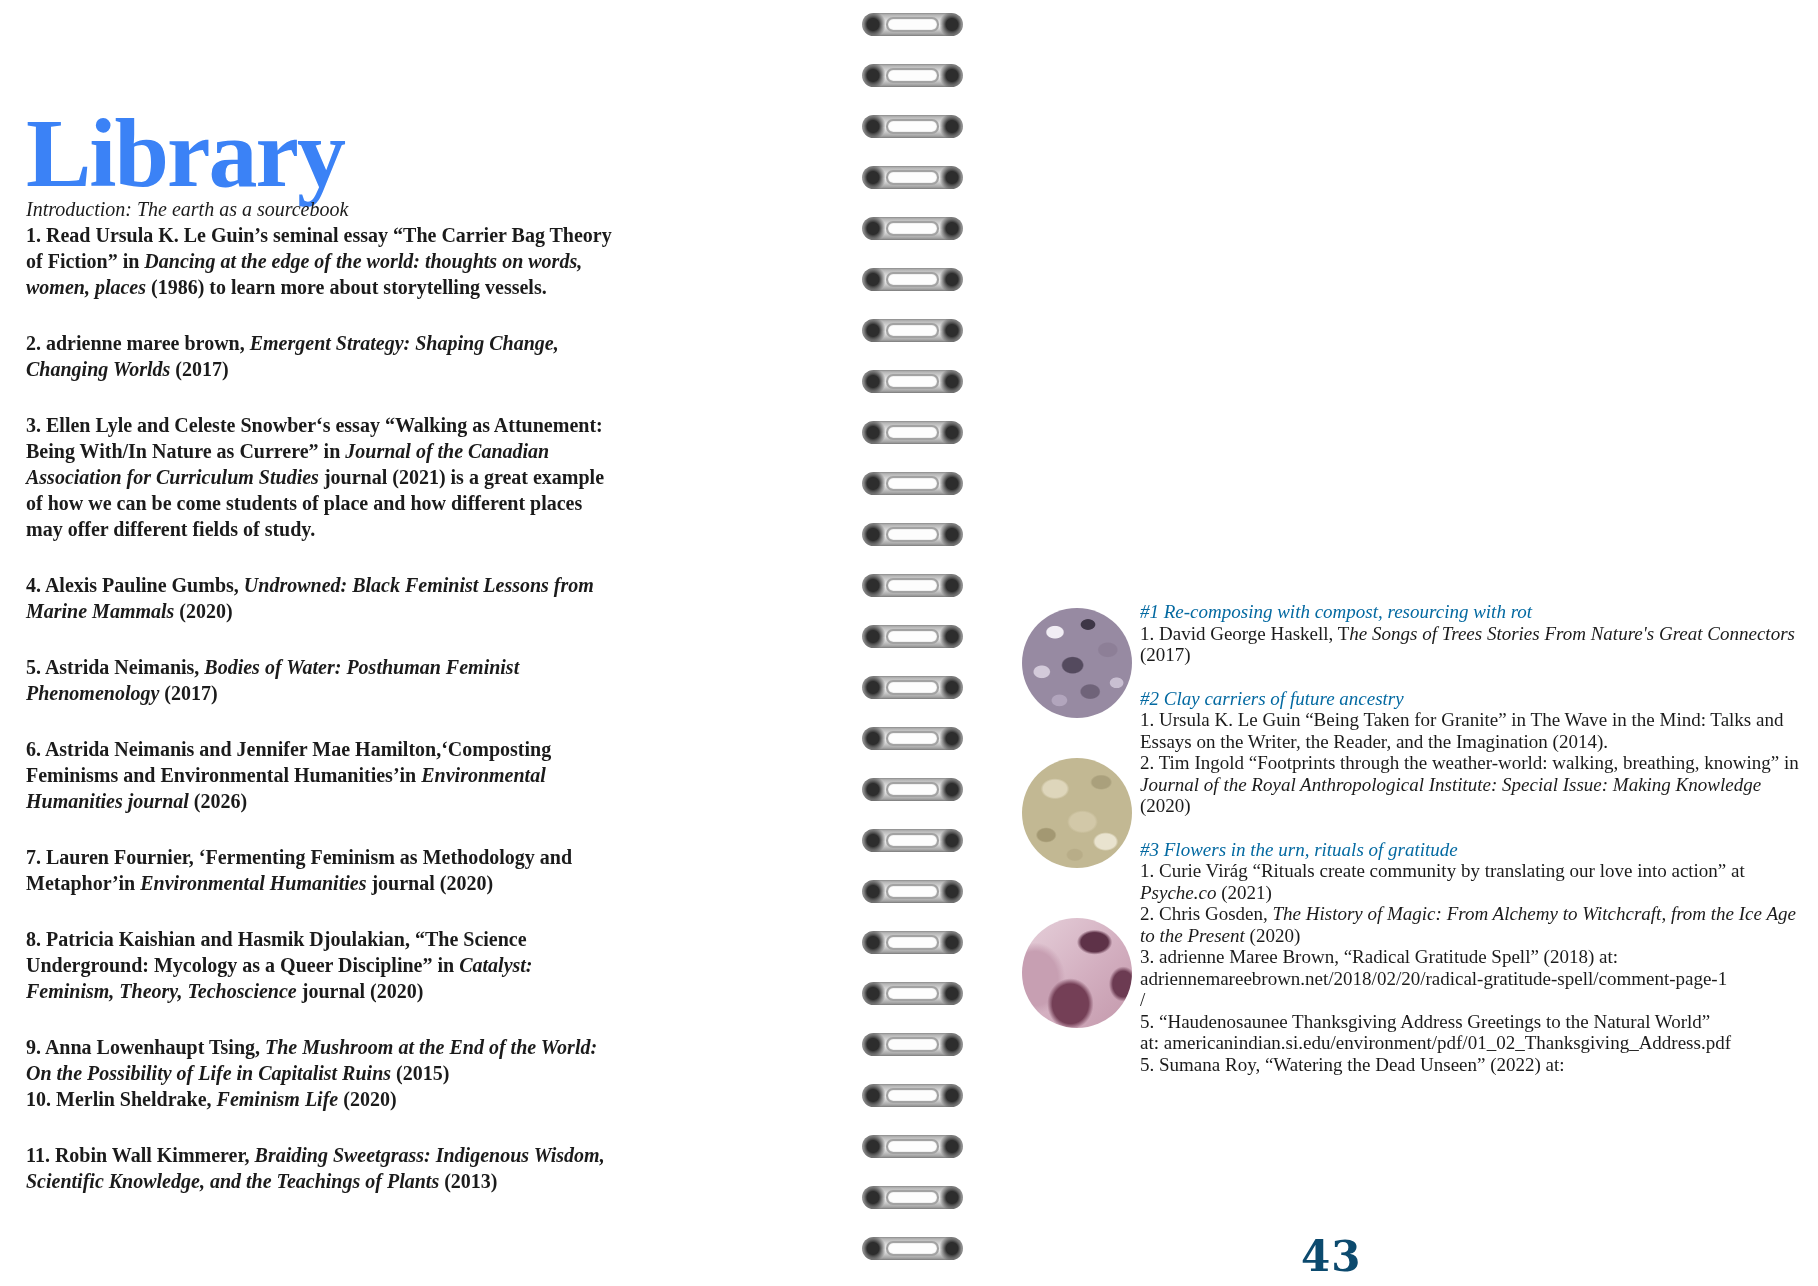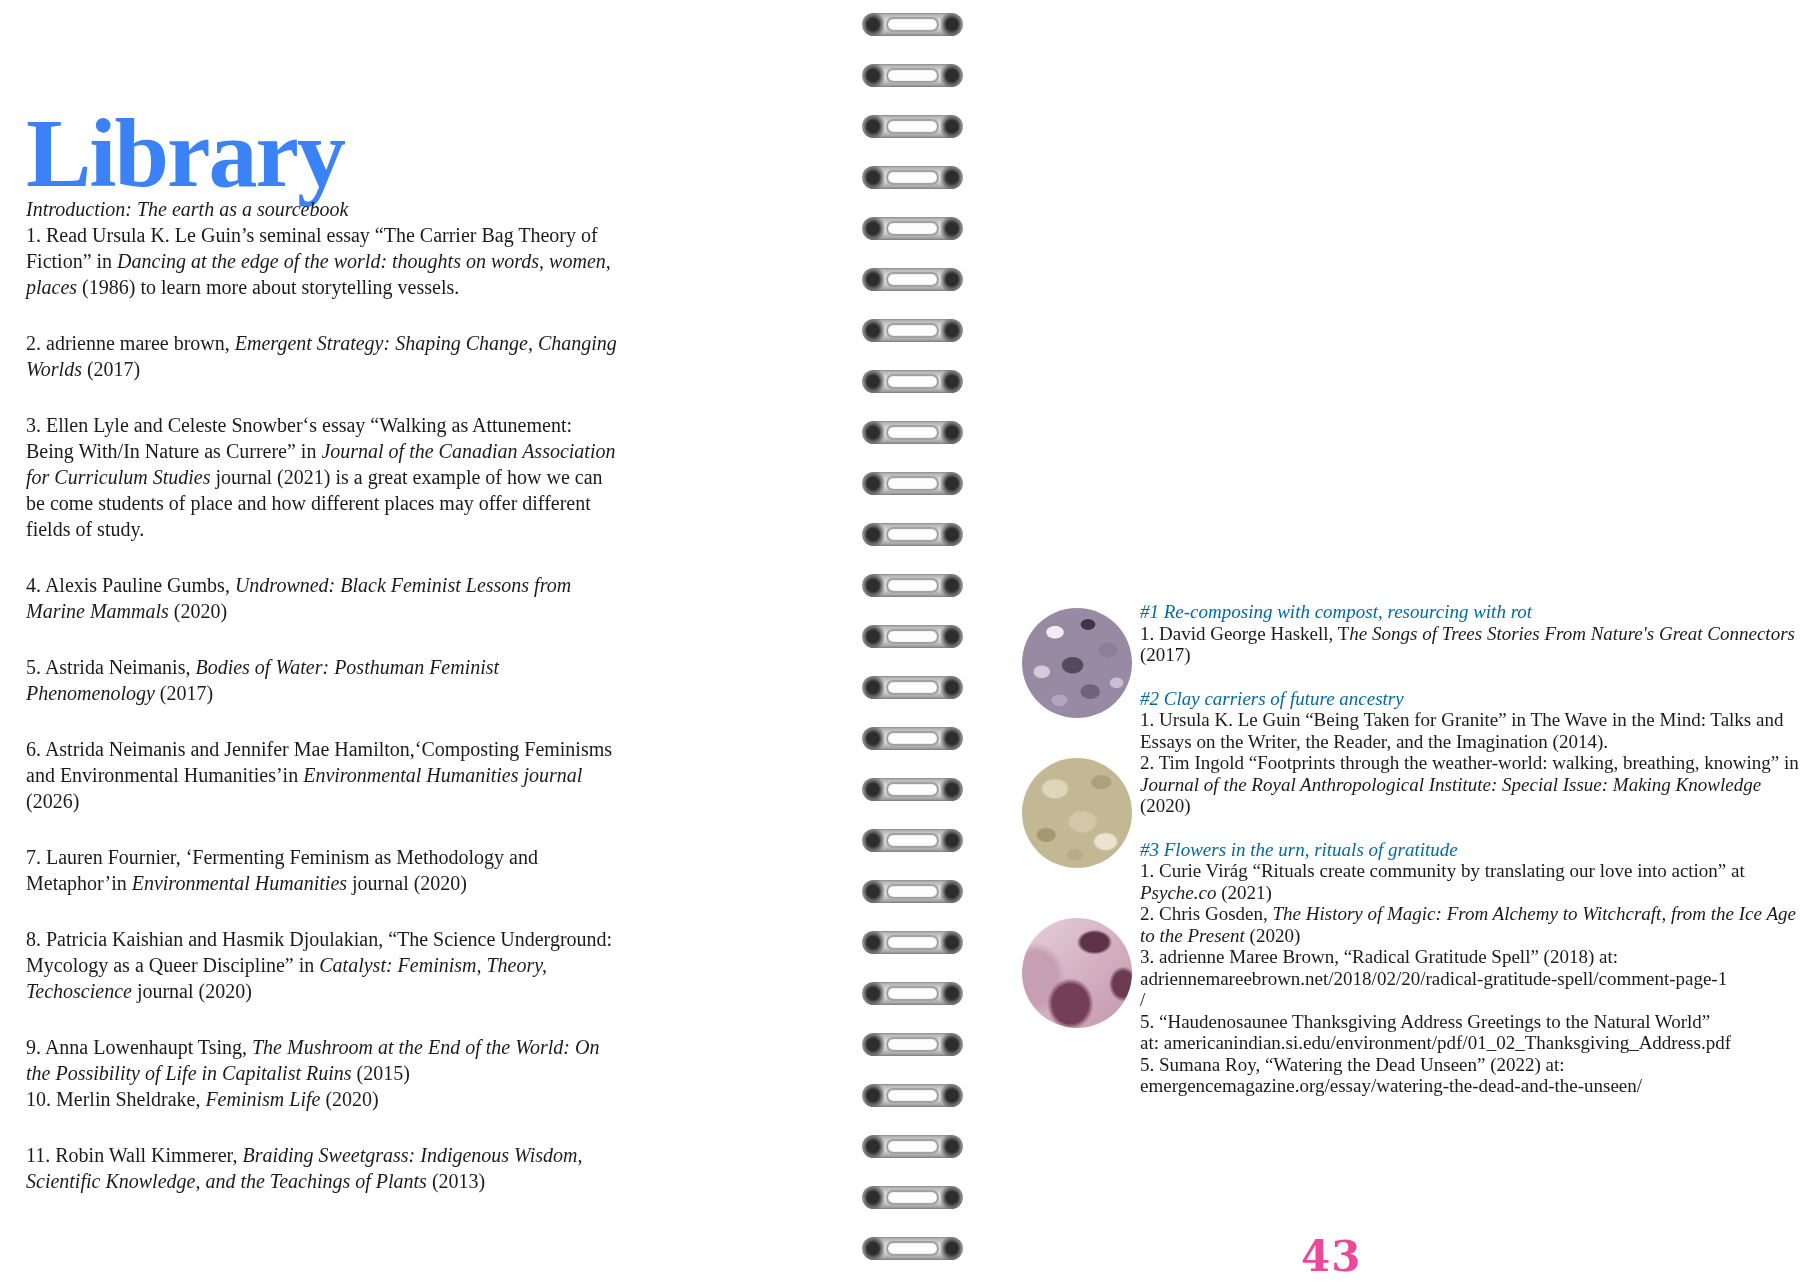--- a/index.html
+++ b/index.html
@@ -12,21 +12,21 @@
   .title{
     position:absolute;left:26px;top:36px;
     font-size:98px;line-height:1.05;letter-spacing:-2px;color:#3b82f6;
     font-family:"Liberation Serif", serif;
   }
   .left-refs{
     position:absolute;left:26px;top:196px;width:592px;
     font-size:20px;line-height:26px;
   }
   .left-refs p{margin:0;}
-  .left-refs p.item{margin-top:30px;}
+  .left-refs p.item{margin-top:30px;font-weight:bold;}
   .left-refs p.item.tight{margin-top:0;}
   
   .binding{
     position:absolute;left:862px;top:13px;width:101px;
     display:flex;flex-direction:column;gap:28px;
   }
   .coil{
     position:relative;width:101px;height:23px;border-radius:12px;
     background:
       radial-gradient(circle at 11px 50%, #2d2d2d 0 6px, rgba(45,45,45,0) 13px),
@@ -77,21 +77,21 @@
     position:absolute;left:1140px;top:601px;width:662px;
     font-size:19px;line-height:21.5px;
   }
   .section{margin:0 0 22px 0;}
   .section-heading{
     margin:0;font-style:italic;color:#0369a1;
   }
   .section p{margin:0;}
   .page-number{
     position:absolute;left:1301px;top:1232px;
-    font-size:42px;font-weight:700;color:#ec4899;
+    font-size:42px;font-weight:700;color:#0c4a6e;
     font-family:"DejaVu Serif", serif;letter-spacing:1px;
   }
 </style>
 </head>
 <body>
 
 <h1 class="title">Library</h1>
 
 <div class="left-refs">
   <p><i>Introduction: The earth as a sourcebook</i></p>
@@ -163,19 +163,19 @@
   </div>
 
   <div class="section">
     <p class="section-heading">#3 Flowers in the urn, rituals of gratitude</p>
     <div>
 
     <p class="entry"><span>1. Curie Virág “Rituals create community by translating our love into action” at </span><i>Psyche.co</i><span> (2021)</span></p>
         <p class="entry"><span>2. Chris Gosden, </span><i>The History of Magic: From Alchemy to Witchcraft, from the Ice Age to the Present</i><span> (2020)</span></p>
         <p class="entry"><span>3. adrienne Maree Brown, “Radical Gratitude Spell” (2018) at:</span><br><span>adriennemareebrown.net/2018/02/20/radical-gratitude-spell/comment-page-1</span><br><span>/</span></p>
         <p class="entry"><span>5. “Haudenosaunee Thanksgiving Address Greetings to the Natural World”</span><br><span>at: americanindian.si.edu/environment/pdf/01_02_Thanksgiving_Address.pdf</span></p>
-        <p class="entry"><span>5. Sumana Roy, “Watering the Dead Unseen” (2022) at:</span><br><span>emergencemagazine.org/essay/watering-the-dead-and-the-unseen/</span></p>
+        <p class="entry"><span>5. Sumana Roy, “Watering the Dead Unseen” (2022) at:</span><br></p>
       </div>
   </div>
 
 </div>
 
 <div class="page-number">43</div>
 
 </body></html>

